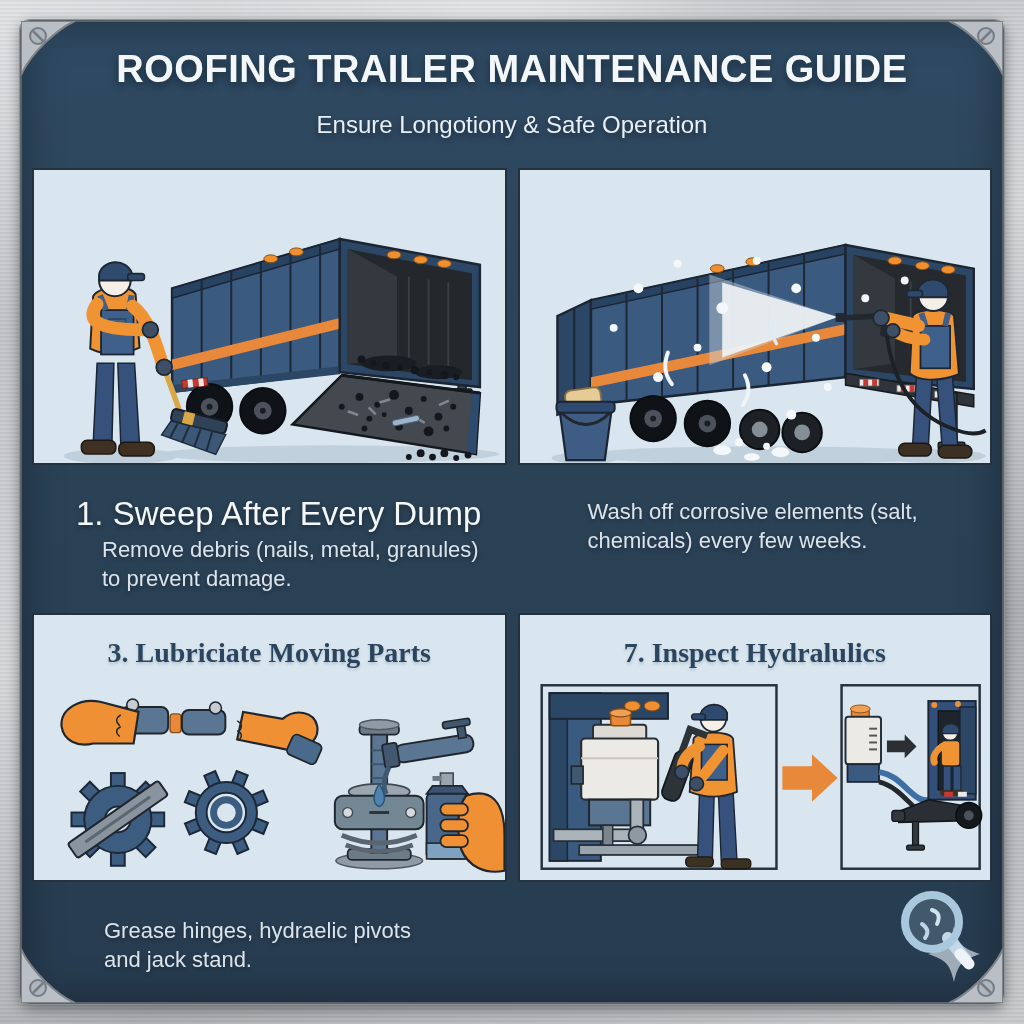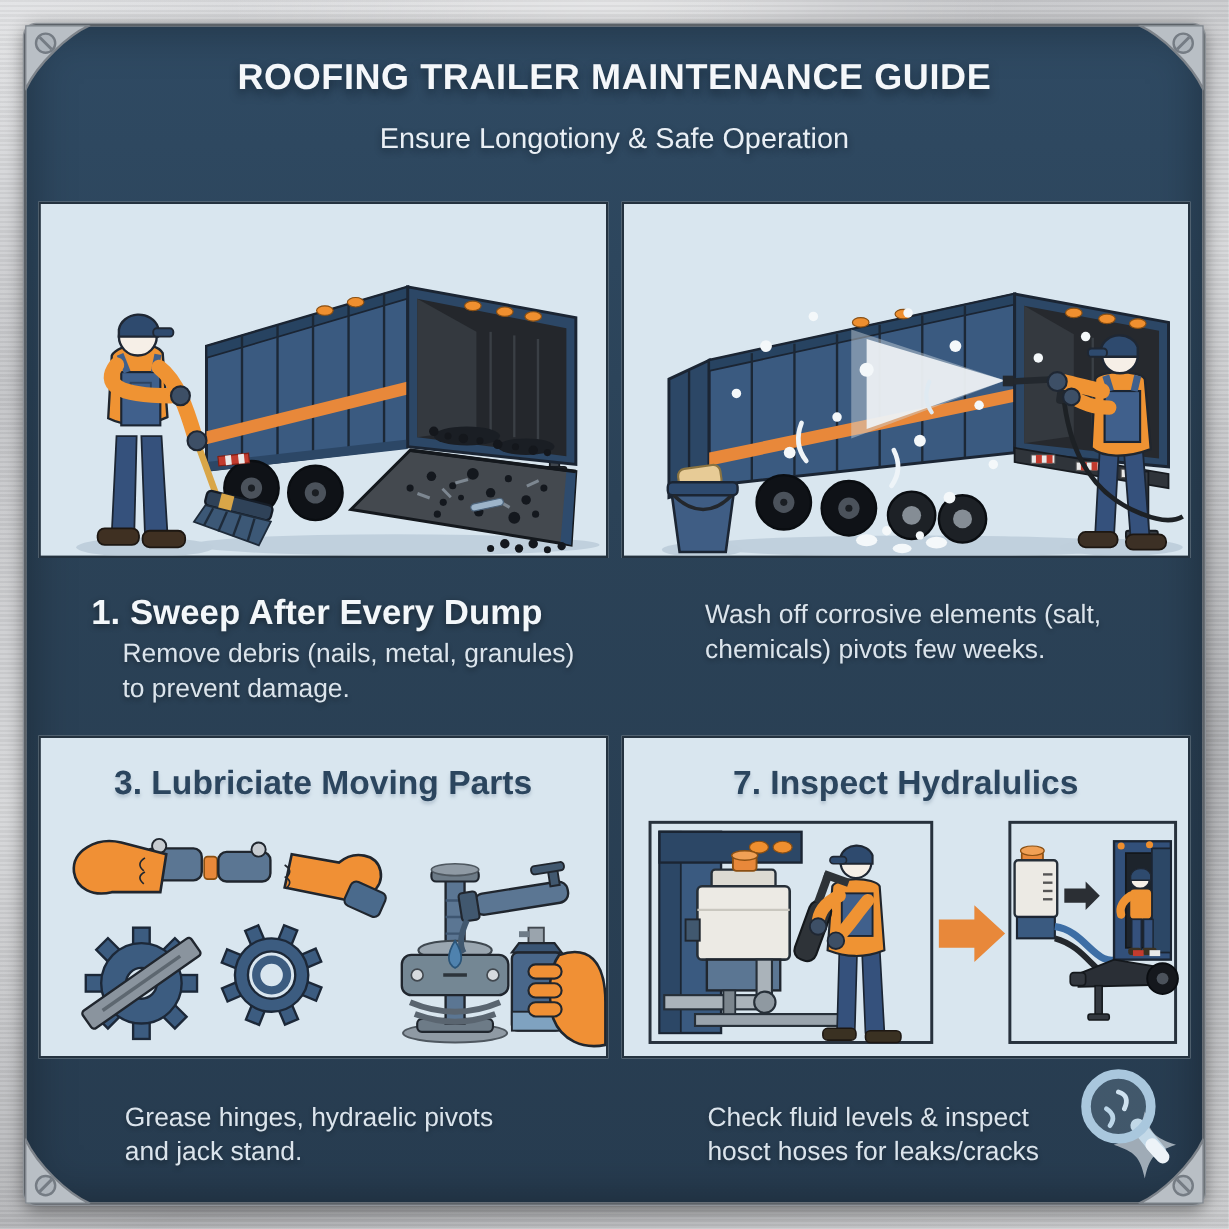--- a/index.html
+++ b/index.html
@@ -19,48 +19,48 @@
     border:2px solid #5c6268;
     box-shadow:0 0 0 1px #8d9298, inset 0 0 40px rgba(0,0,0,0.35), 0 4px 14px rgba(0,0,0,0.45);
   }
   .corner-ear{position:absolute;width:58px;height:58px;z-index:6;}
   .corner-ear.tl{top:-1px;left:-1px;}
   .corner-ear.tr{top:-1px;right:-1px;transform:scaleX(-1);}
   .corner-ear.bl{bottom:-1px;left:-1px;transform:scaleY(-1);}
   .corner-ear.br{bottom:-1px;right:-1px;transform:scale(-1,-1);}
   header{position:absolute;top:0;left:0;right:0;height:146px;text-align:center;}
   h1{
-    margin:26px 0 0 0;font-size:30px;font-weight:700;letter-spacing:.5px;
+    margin:26px 0 0 0;font-size:38px;font-weight:700;letter-spacing:.5px;
     color:#f4f7fa;text-shadow:0 4px 8px rgba(5,15,25,0.5);
   }
   .subtitle{
     margin-top:20px;font-size:24px;color:#e9eff5;font-weight:400;
     text-shadow:0 3px 6px rgba(5,15,25,0.45);
   }
   .grid{
     position:absolute;top:146px;left:10px;right:10px;bottom:8px;
     display:grid;grid-template-columns:1fr 1fr;grid-template-rows:297px 148px 269px 1fr;
     column-gap:11px;
   }
   .illus{
     background:#d9e6ef;border:2px solid #24323f;box-sizing:border-box;overflow:hidden;
   }
   .illus svg{display:block;width:100%;height:100%;}
   .cap{padding:30px 0 0 44px;box-sizing:border-box;}
   .cap-title{
-    font-size:29px;font-weight:700;color:#f3f7fa;
+    font-size:33px;font-weight:400;color:#f3f7fa;
     text-shadow:0 2px 5px rgba(0,0,0,0.4);
   }
   .cap-body{
     margin-top:2px;padding-left:26px;font-size:22px;line-height:1.32;color:#dbe4ec;
     white-space:pre-line;text-shadow:0 2px 4px rgba(0,0,0,0.3);
   }
   .panel34{
     background:#d9e6ef;border:2px solid #24323f;box-sizing:border-box;
-    display:flex;flex-direction:column;overflow:hidden;
+    display:flex;flex-direction:column;overflow:hidden;font-family:Liberation Serif, serif;
   }
   .panel34 h2{
     margin:22px 0 6px 0;text-align:center;font-size:28px;font-weight:700;color:#2b455e;
     text-shadow:0 2px 3px rgba(120,140,160,0.4);
   }
   .panel34 svg{display:block;width:100%;flex:1;}
   .cap.bottom{padding-top:34px;padding-left:72px;}
   .cap.bottom .cap-body{margin-top:0;padding-left:0;}
   .magnifier{position:absolute;right:10px;bottom:8px;width:100px;height:110px;z-index:7;}
 </style>
@@ -358,21 +358,21 @@
       </svg>
     </div>
 
     <div class="cap">
       <div class="cap-title">1. Sweep After Every Dump</div>
       <div class="cap-body">Remove debris (nails, metal, granules)
 to prevent damage.</div>
     </div>
     <div class="cap">
       <div class="cap-body">Wash off corrosive elements (salt,
-chemicals) pivots few weeks.</div>
+chemicals) every few weeks.</div>
     </div>
 
     <div class="panel34">
       <h2>3. Lubriciate Moving Parts</h2>
       <svg viewBox="0 0 477 195" preserveAspectRatio="xMidYMid meet">
         <g>
           <rect x="88" y="26" width="48" height="27" rx="7" fill="#5b7693" stroke="#20262e" stroke-width="2"></rect>
           <circle cx="100" cy="24" r="6" fill="#c7ccd1" stroke="#20262e" stroke-width="1.6"></circle>
           <rect x="138" y="33" width="11" height="19" rx="3" fill="#e8883a" stroke="#8a4f12" stroke-width="1.4"></rect>
           <rect x="150" y="29" width="44" height="25" rx="7" fill="#5b7693" stroke="#20262e" stroke-width="2"></rect>
@@ -546,24 +546,20 @@
             <circle cx="455" cy="136" r="5" fill="#4b525b"></circle>
           </g>
         </g>
       </svg>
     </div>
 
     <div class="cap bottom">
       <div class="cap-body">Grease hinges, hydraelic pivots
 and jack stand.</div>
     </div>
-    <div class="cap bottom">
-      <div class="cap-body">Check fluid levels &amp; inspect
-hosct hoses for leaks/cracks</div>
-    </div>
   </div>
 
   <svg class="magnifier" viewBox="0 0 100 110">
     <path d="M62,42 C66,60 70,64 88,70 C70,76 66,80 62,98 C58,80 54,76 36,70 C54,64 58,60 62,42 Z" fill="#9fabb6"></path>
     <path d="M56,54 L74,76" stroke="#c3d9e8" stroke-width="12" stroke-linecap="round"></path>
     <path d="M68,70 L77,80" stroke="#edf3f8" stroke-width="11" stroke-linecap="round"></path>
     <circle cx="40" cy="38" r="27" fill="rgba(190,212,230,0.18)" stroke="#a9c7dd" stroke-width="8"></circle>
     <path d="M40,26 q10,3 5,14" fill="none" stroke="#cfe2f0" stroke-width="4" stroke-linecap="round"></path>
     <path d="M30,40 q9,6 3,14" fill="none" stroke="#bcd6e8" stroke-width="4" stroke-linecap="round"></path>
   </svg>

